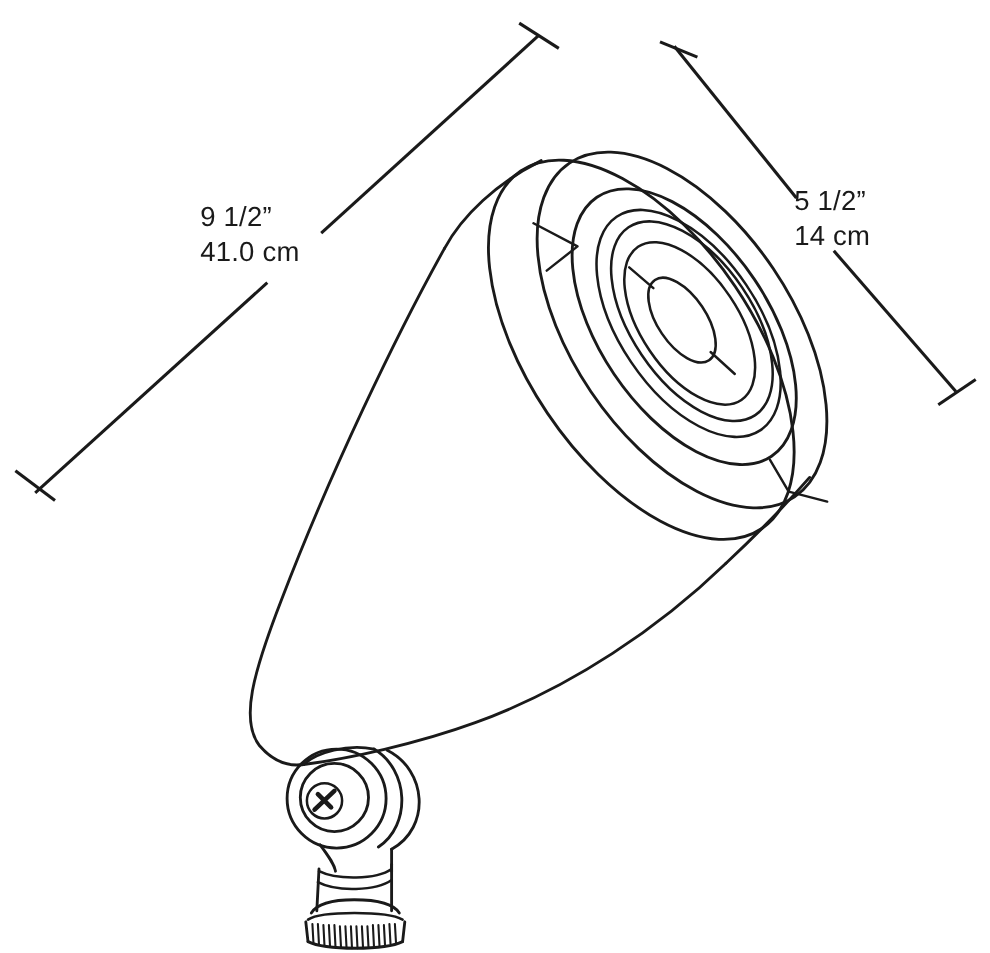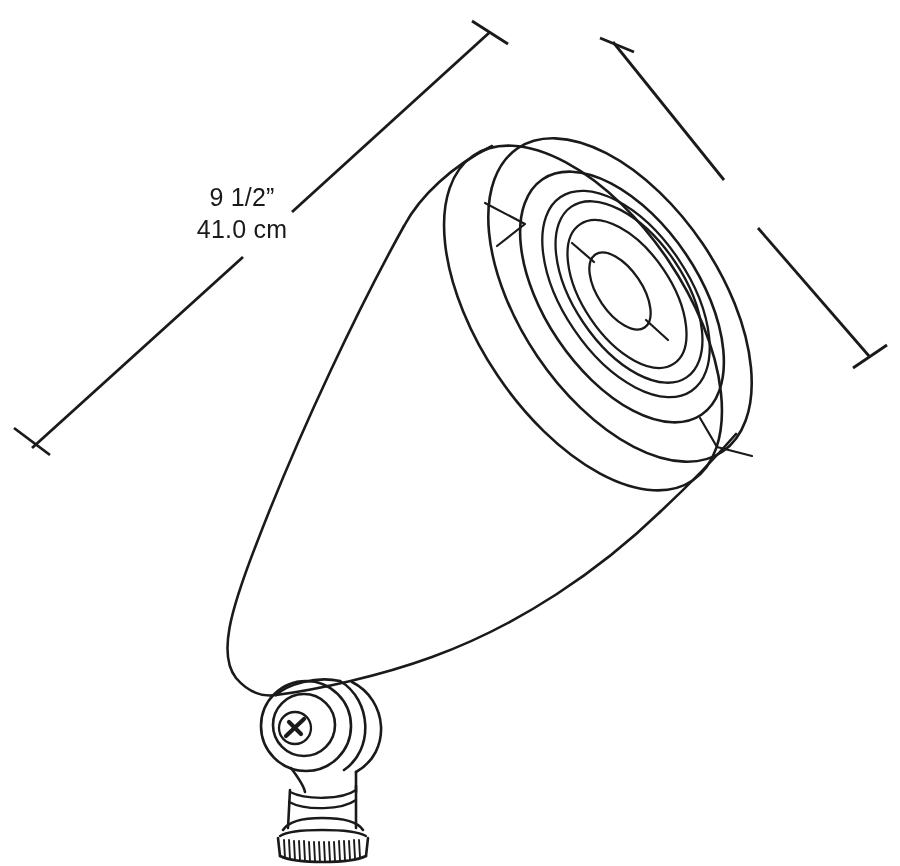--- a/index.html
+++ b/index.html
@@ -39,21 +39,21 @@
   .head-line    { stroke-width: 2.6; }
   .detail-line  { stroke-width: 2.3; }
   .knuckle-line { stroke-width: 2.6; }
   .rib-line     { stroke-width: 2.2; }
   .knurl-line   { stroke-width: 1.9; }
   .dim-line     { stroke-width: 2.8; stroke-linecap: butt; }
   .screw-line   { stroke-width: 4.2; stroke-linecap: round; }
 
   .dim-label {
     position: absolute;
-    text-align: center;
+    text-align: left;
     font-family: "Liberation Sans", sans-serif;
     font-size: 25px;
     line-height: 1.27;
     color: #1a1a1a;
     letter-spacing: 0.2px;
     white-space: nowrap;
     font-weight: 400;
   }
   .dim-label .dl-row { display: block; }
   #dim-label-length { left: 182px; top: 182px; width: 120px; }
@@ -202,14 +202,18 @@
       </g>
     </g>
 
   </svg>
 
   <div class="dim-label" id="dim-label-length">
     <span class="dl-row">9 1/2”</span>
     <span class="dl-row">41.0 cm</span>
   </div>
 
+  <div class="dim-label" id="dim-label-width">
+    <span class="dl-row">5 1/2”</span>
+    <span class="dl-row">14 cm</span>
+  </div>
 
 </div>
 
 </body></html>

